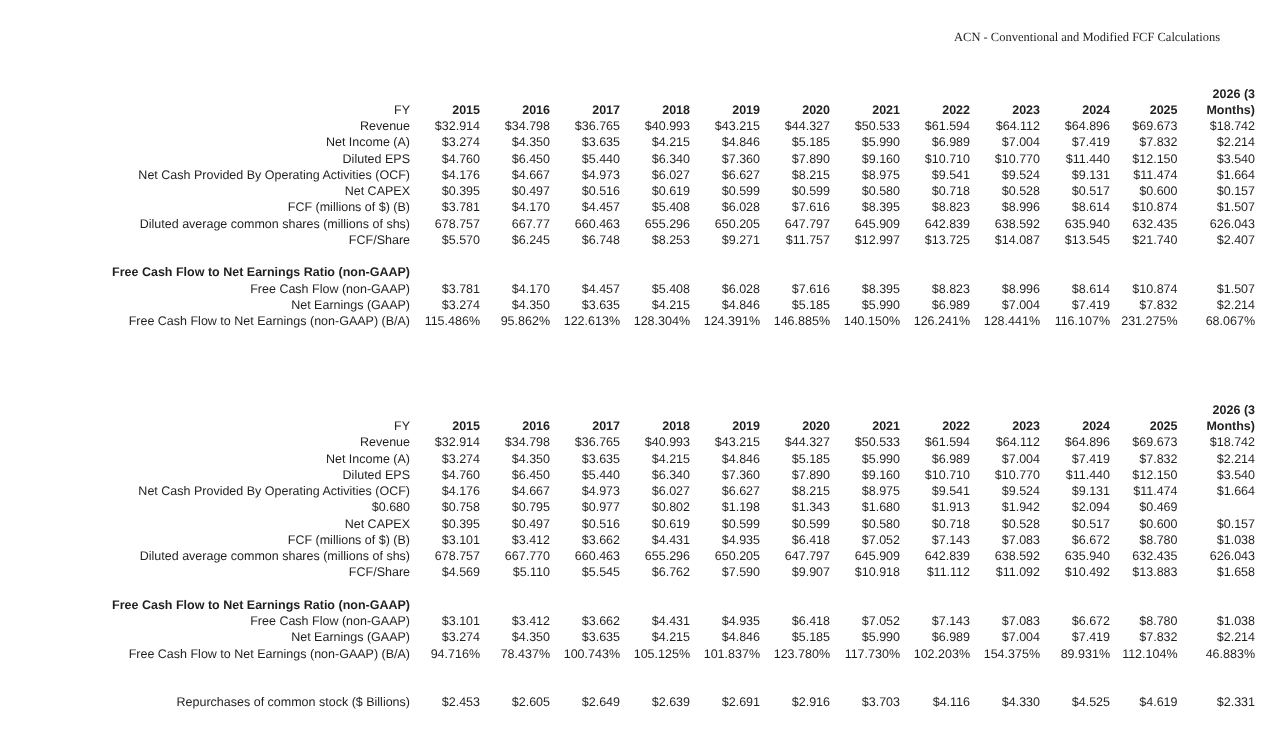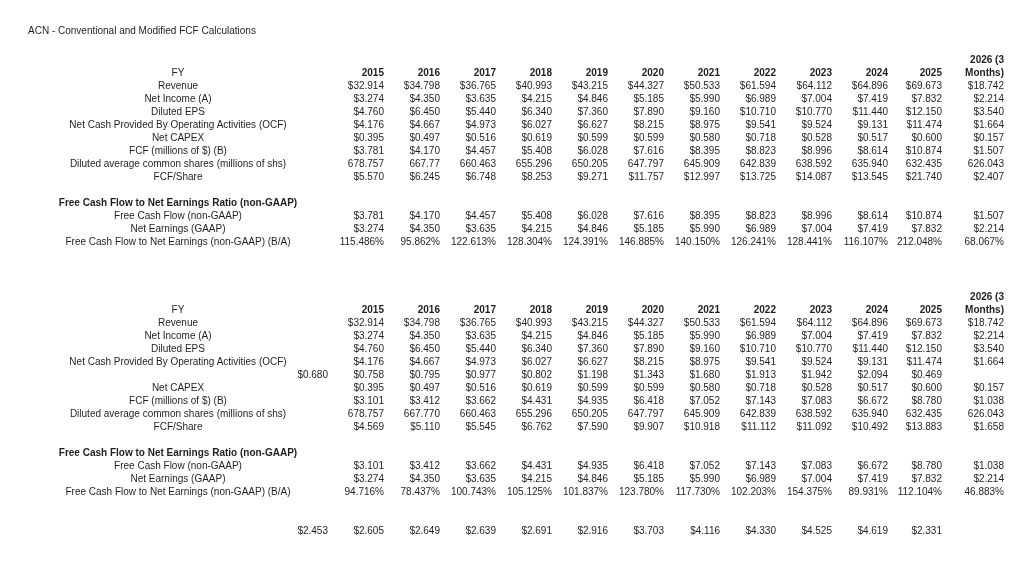--- a/index.html
+++ b/index.html
@@ -3,31 +3,31 @@
 <meta charset="utf-8">
 <style>
   * { margin:0; padding:0; box-sizing:border-box; }
   html,body { background:#ffffff; }
   body {
     width:1024px; height:588px; overflow:hidden;
     font-family:"Liberation Sans", sans-serif;
     font-size:10px; color:#1f1f1f;
   }
   .sheet { padding:24px 0 0 28px; width:1004px; }
-  .title { text-align:left; width:948px; line-height:13px; }
+  .title { text-align:right; width:948px; line-height:13px;font-family:Liberation Serif, serif; }
   .main-title { margin-bottom:13px; }
   .grid-table { width:976px; }
   .row {
     display:grid;
     grid-template-columns:300px repeat(10, 56px) 54px 62px;
     line-height:13px;
   }
   .header-row { margin-top:16px; align-items:end; }
-  .header-row .num { font-weight:bold; }
-  .cell.label { text-align:center; white-space:nowrap; overflow:hidden; }
+  .header-row .num { font-weight:bold;margin-top:16px; }
+  .cell.label { text-align:right; white-space:nowrap; overflow:hidden; }
   .cell.num { text-align:right; }
   .bold { font-weight:bold; }
   .spacer { height:13px; }
   .gap26 { height:26px; }
   .section-block { }
 </style>
 </head>
 <body>
 
 <div class="sheet">
@@ -208,21 +208,21 @@
         <div class="cell num">115.486%</div>
         <div class="cell num">95.862%</div>
         <div class="cell num">122.613%</div>
         <div class="cell num">128.304%</div>
         <div class="cell num">124.391%</div>
         <div class="cell num">146.885%</div>
         <div class="cell num">140.150%</div>
         <div class="cell num">126.241%</div>
         <div class="cell num">128.441%</div>
         <div class="cell num">116.107%</div>
-        <div class="cell num">212.048%</div>
+        <div class="cell num">231.275%</div>
         <div class="cell num">68.067%</div>
       </div>
     </div>
 
   <div class="gap26"></div>
 
   <div class="grid-table section-block" id="table-modified">
       <div class="row header-row">
         <div class="cell label">FY</div>
         <div class="cell num">2015</div>
@@ -419,20 +419,21 @@
         <div class="cell num">154.375%</div>
         <div class="cell num">89.931%</div>
         <div class="cell num">112.104%</div>
         <div class="cell num">46.883%</div>
       </div>
     </div>
 
   <div class="gap26"></div>
   <div class="grid-table" id="table-repurchases">
       <div class="row">
+        <div class="cell label">Repurchases of common stock ($ Billions)</div>
         <div class="cell num">$2.453</div>
         <div class="cell num">$2.605</div>
         <div class="cell num">$2.649</div>
         <div class="cell num">$2.639</div>
         <div class="cell num">$2.691</div>
         <div class="cell num">$2.916</div>
         <div class="cell num">$3.703</div>
         <div class="cell num">$4.116</div>
         <div class="cell num">$4.330</div>
         <div class="cell num">$4.525</div>

